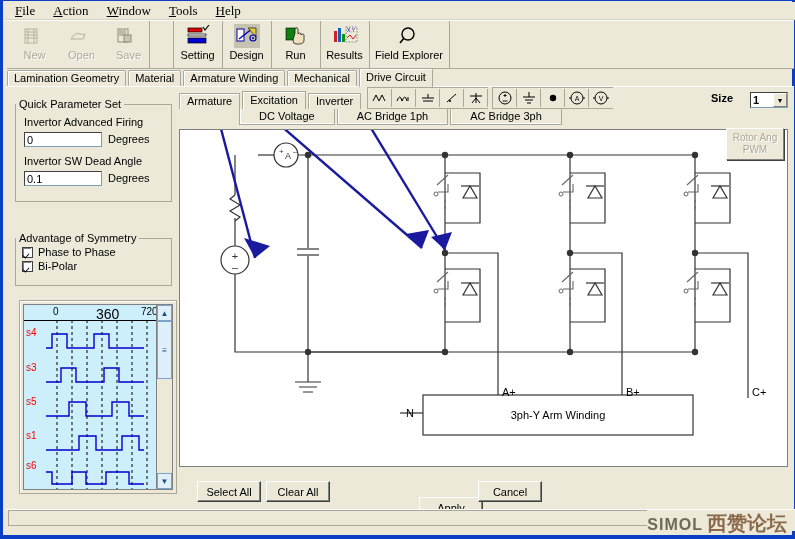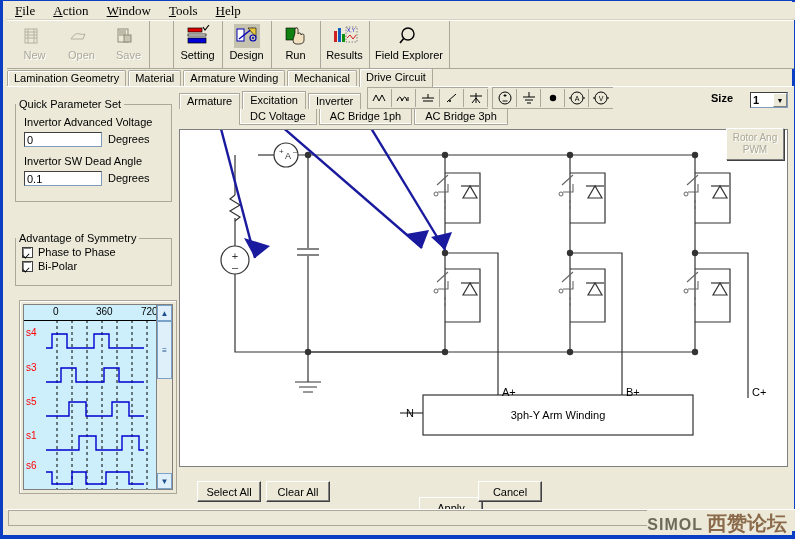--- a/index.html
+++ b/index.html
@@ -136,21 +136,21 @@
     width:38px;height:16px;background:#fff;border:1px solid #7f9db9;border-top-color:#404040;border-left-color:#404040;
     display:flex;align-items:center;justify-content:space-between;font-size:11px;padding-left:2px;box-sizing:border-box;
   }
   .combo .arrow{
     width:14px;height:14px;background:#ece9d8;border:1px solid #fff;border-right-color:#808080;border-bottom-color:#808080;
     display:flex;align-items:center;justify-content:center;font-size:7px;box-sizing:border-box;
   }
 
   .subtabrow2{position:relative;height:16px;margin-left:60px;display:flex;align-items:flex-start;}
   .subtab2{
-    height:15px;line-height:14px;padding:0 10px;margin-right:2px;
+    height:15px;line-height:14px;padding:0 19px;margin-right:2px;
     background:#ece9d8;border:1px solid #aca899;border-top:none;
     box-shadow:inset 1px -1px 0 #fff;white-space:nowrap;font-size:11px;cursor:default;
   }
 
   .canvas{
     position:absolute;left:0;top:37px;right:0;bottom:40px;
     background:#fff;border:1px solid #808080;box-sizing:border-box;overflow:hidden;
   }
   .rotorbtn{
     position:absolute;right:4px;top:36px;width:56px;height:30px;
@@ -312,21 +312,21 @@
     <div class="tab active"><span>Drive Circuit</span></div>
     <div class="tabend"></div>
   </div>
 
   <div class="page">
 
     <div class="leftcol">
 
       <fieldset class="grp" style="left:2px;top:6px;width:155px;height:102px;">
         <legend>Quick Parameter Set</legend>
-        <div style="position:absolute;left:8px;top:6px;" class="fieldlabel">Invertor Advanced Voltage</div>
+        <div style="position:absolute;left:8px;top:6px;" class="fieldlabel">Invertor Advanced Firing</div>
         <div class="txtbox" style="position:absolute;left:8px;top:22px;width:78px;">0</div>
         <div style="position:absolute;left:92px;top:23px;" class="fieldlabel">Degrees</div>
         <div style="position:absolute;left:8px;top:45px;" class="fieldlabel">Invertor SW Dead Angle</div>
         <div class="txtbox" style="position:absolute;left:8px;top:61px;width:78px;">0.1</div>
         <div style="position:absolute;left:92px;top:62px;" class="fieldlabel">Degrees</div>
       </fieldset>
 
       <fieldset class="grp" style="left:2px;top:140px;width:155px;height:52px;">
         <legend>Advantage of Symmetry</legend>
         <div class="cbrow">
@@ -338,21 +338,21 @@
           <span class="fieldlabel">Bi-Polar</span>
         </div>
       </fieldset>
 
       <div class="wavewrap">
         <div class="waveinner">
           <div class="wavechart">
 
             <div style="position:absolute;left:0;top:0;right:0;height:15px;border-bottom:1.5px solid #000;">
               <span style="position:absolute;left:29px;top:1px;font-size:10px;">0</span>
-              <span style="position:absolute;left:72px;top:1px;font-size:10px;">360</span>
+              <span style="position:absolute;left:72px;top:1px;font-size:14px;">360</span>
               <span style="position:absolute;left:117px;top:1px;font-size:10px;">720</span>
             </div>
             <svg style="position:absolute;left:0;top:15px;" width="140" height="170" viewBox="0 0 140 170">
               <g stroke="#000" stroke-width="1" stroke-dasharray="3,3">
                 <line x1="33" y1="0" x2="33" y2="170"></line>
                 <line x1="48" y1="0" x2="48" y2="170"></line>
                 <line x1="63" y1="0" x2="63" y2="170"></line>
                 <line x1="78" y1="0" x2="78" y2="170"></line>
                 <line x1="93" y1="0" x2="93" y2="170"></line>
                 <line x1="108" y1="0" x2="108" y2="170"></line>

